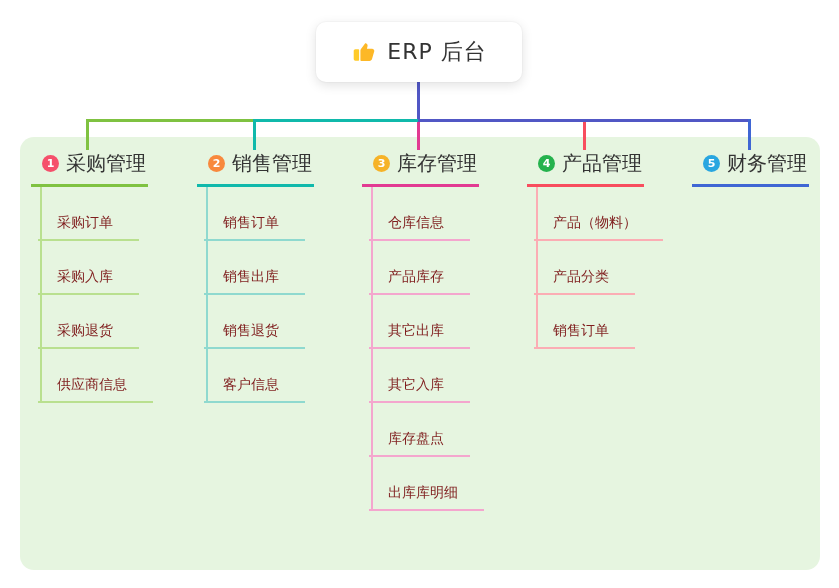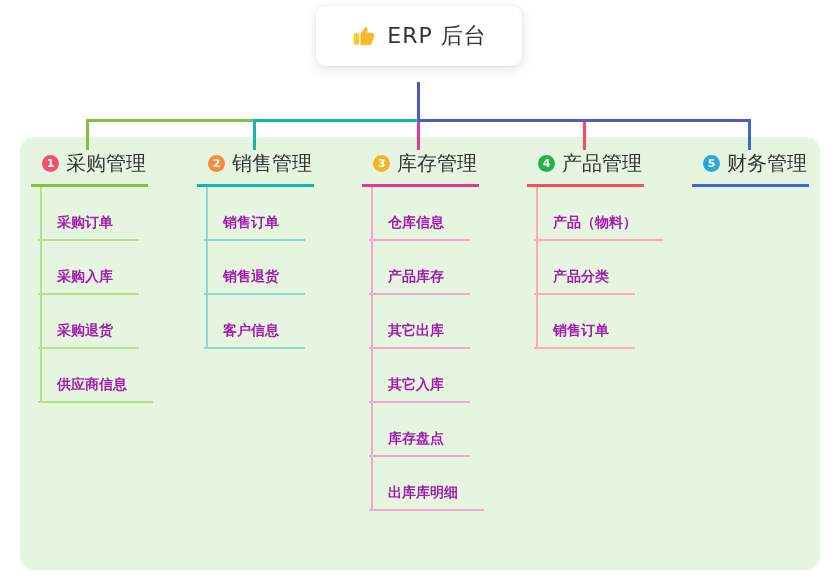--- a/index.html
+++ b/index.html
@@ -4,21 +4,21 @@
 <style>
   html,body{margin:0;padding:0;background:#ffffff;}
   body{font-family:"DejaVu Sans","Liberation Sans",sans-serif;color:#333;}
   .stage{position:relative;width:839px;height:588px;background:#ffffff;overflow:hidden;}
 
   
   .panel{position:absolute;left:20px;top:137px;width:800px;height:433px;
          background:#e6f5e0;border-radius:14px;}
 
   
-  .root-node{position:absolute;left:316px;top:6px;width:206px;height:60px;
+  .root-node{position:absolute;left:316px;top:22px;width:206px;height:60px;
              background:#ffffff;border-radius:10px;
              box-shadow:0 3px 12px rgba(0,0,0,0.12), 0 0 0 1px rgba(0,0,0,0.02);
              display:flex;align-items:center;justify-content:center;gap:10px;}
   .root-label{font-size:22px;color:#333;letter-spacing:1px;}
   .thumb-icon{width:26px;height:26px;display:block;}
 
   
   .conn{position:absolute;}
   .h3{height:3px;} .w3{width:3px;}
   .c-trunk{background:#5157c5;}
@@ -39,22 +39,22 @@
   .badge{width:17px;height:17px;border-radius:50%;background:var(--badge);
          color:#fff;font-size:11px;font-weight:bold;line-height:17px;
          text-align:center;flex:0 0 17px;}
   .branch-label{font-size:20px;color:#333;white-space:nowrap;}
 
   .children{position:relative;margin-left:9px;}
   .children::before{content:'';position:absolute;left:0;top:0;bottom:0;width:2px;
                     background:var(--lc);}
   .child{height:54px;display:flex;align-items:flex-end;}
   .child-label{display:inline-block;margin-left:-2px;padding:0 26px 7px 19px;
-               border-bottom:2px solid var(--lc);font-size:14px;color:#a21caf;
-               white-space:nowrap;font-weight:bold;}
+               border-bottom:2px solid var(--lc);font-size:14px;color:#7f1d1d;
+               white-space:nowrap;}
 </style>
 </head>
 <body>
 
 <div class="stage">
 
   <div class="panel"></div>
 
   <div class="conn c-trunk w3" style="left:417px;top:82px;height:39px;"></div>
   <div class="conn c-g h3" style="left:86px;top:119px;width:168px;"></div>
@@ -98,20 +98,23 @@
   </div>
 
   <div class="branch b2" style="left:197px;">
     <div class="branch-header">
       <span class="badge">2</span>
       <span class="branch-label">销售管理</span>
     </div>
     <div class="children">
       <div class="child">
           <span class="child-label">销售订单</span>
+        </div>
+      <div class="child">
+          <span class="child-label">销售出库</span>
         </div>
       <div class="child">
           <span class="child-label">销售退货</span>
         </div>
       <div class="child">
           <span class="child-label">客户信息</span>
         </div>
     </div>
   </div>
 

